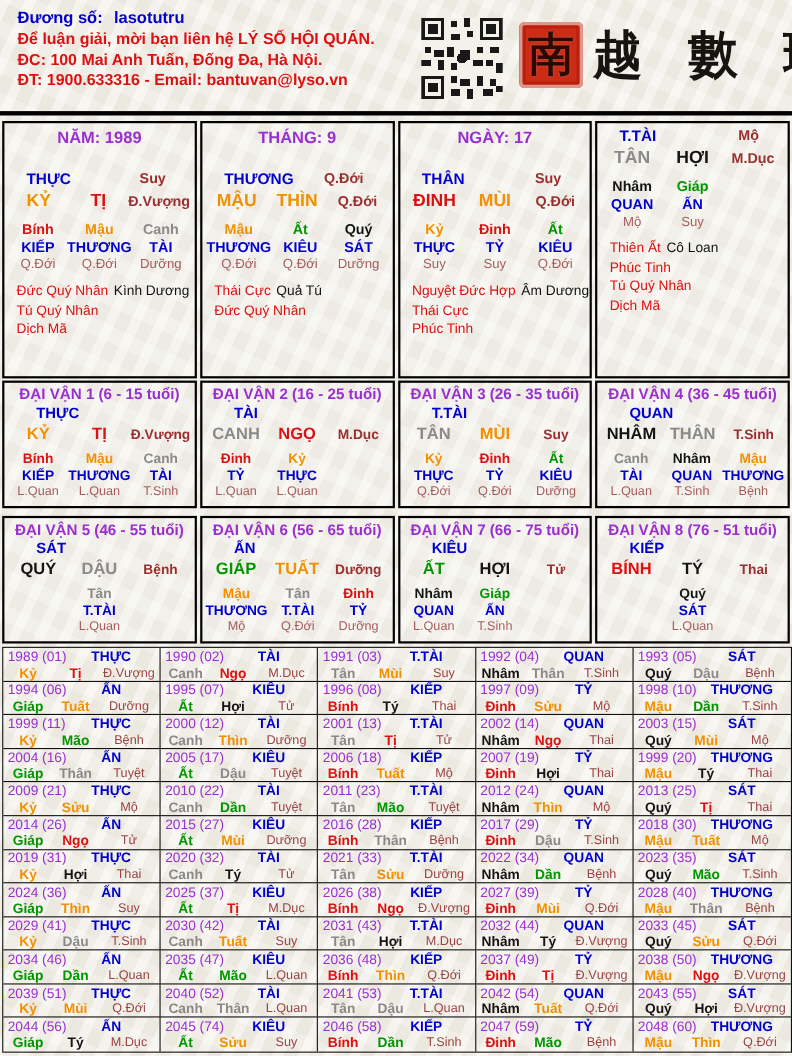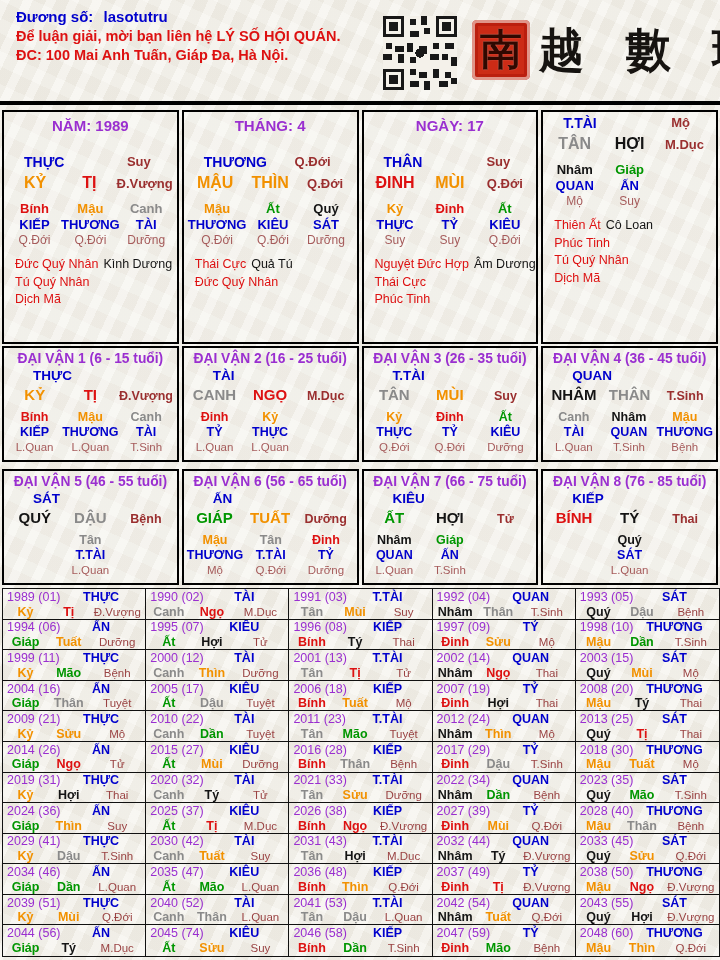--- a/index.html
+++ b/index.html
@@ -81,21 +81,22 @@
 <body>
 
 <div class="page">
 
   <div class="header">
     <div class="h-blue">
       <span>Đương số:</span>
       <span style="margin-left:6px">lasotutru</span>
     </div>
     <div class="h-red">Để luận giải, mời bạn liên hệ LÝ SỐ HỘI QUÁN.</div>
-    <div class="h-red">ĐC: 100 Mai Anh Tuấn, Giáp Đa, Hà Nội.</div>
+    <div class="h-red">ĐC: 100 Mai Anh Tuấn, Đống Đa, Hà Nội.</div>
+    <div class="h-red">ĐT: 1900.633316 - Email: bantuvan@lyso.vn</div>
   </div>
 
   <svg class="qr" viewBox="0 0 25 25" shape-rendering="crispEdges">
     <rect x="0" y="0" width="25" height="25" fill="#f4f1ea"></rect>
     <g fill="#181818">
       <rect x="0" y="0" width="7" height="7"></rect>
         <rect x="18" y="0" width="7" height="7"></rect>
       <rect x="0" y="18" width="7" height="7"></rect>
       <rect x="9" y="1" width="2" height="2"></rect>
         <rect x="13" y="0" width="2" height="3"></rect>
@@ -180,21 +181,21 @@
           </div>
           <div class="note-line">
             <span class="c-red">Tú Quý Nhân</span>
           </div>
           <div class="note-line">
             <span class="c-red">Dịch Mã</span>
           </div>
         </div>
       </div>
       <div class="pbox">
-        <div class="ptitle">THÁNG: 4</div>
+        <div class="ptitle">THÁNG: 9</div>
         <div class="prow-star">
           <span class="star-main">THƯƠNG</span>
           <span class="stage-top">Q.Đới</span>
         </div>
         <div class="prow-big">
           <span class="big-can c-orange">MẬU</span>
           <span class="big-chi c-orange">THÌN</span>
           <span class="big-stage">Q.Đới</span>
         </div>
         <div class="hgrid">
@@ -467,21 +468,21 @@
           </div>
           <div class="hstack">
             <div class="dv-hcan c-green">Giáp</div>
             <div class="dv-hstar">ẤN</div>
             <div class="dv-hstage">T.Sinh</div>
           </div>
           <div class="hstack"></div>
         </div>
       </div>
       <div class="dvbox">
-        <div class="dvtitle">ĐẠI VẬN 8 (76 - 85 tuổi)</div>
+        <div class="dvtitle">ĐẠI VẬN 8 (76 - 51 tuổi)</div>
         <div class="dvstar">KIẾP</div>
         <div class="dvbig">
           <span class="dv-can c-red">BÍNH</span>
           <span class="dv-chi c-black">TÝ</span>
           <span class="dv-stage">Thai</span>
         </div>
         <div class="dv-hgrid">
           <div class="hstack"></div>
           <div class="hstack">
             <div class="dv-hcan c-black">Quý</div>
@@ -717,21 +718,21 @@
           <span></span>
         </div>
         <div class="yline2">
           <span class="ycan c-red">Đinh</span>
           <span class="ychi c-black">Hợi</span>
           <span class="ystage">Thai</span>
         </div>
       </div>
       <div class="ycell">
         <div class="yline1">
-          <span class="yyear">2008 (20)</span>
+          <span class="yyear">1999 (20)</span>
           <span class="ystar">THƯƠNG</span>
           <span></span>
         </div>
         <div class="yline2">
           <span class="ycan c-orange">Mậu</span>
           <span class="ychi c-black">Tý</span>
           <span class="ystage">Thai</span>
         </div>
       </div>
       <div class="ycell">

